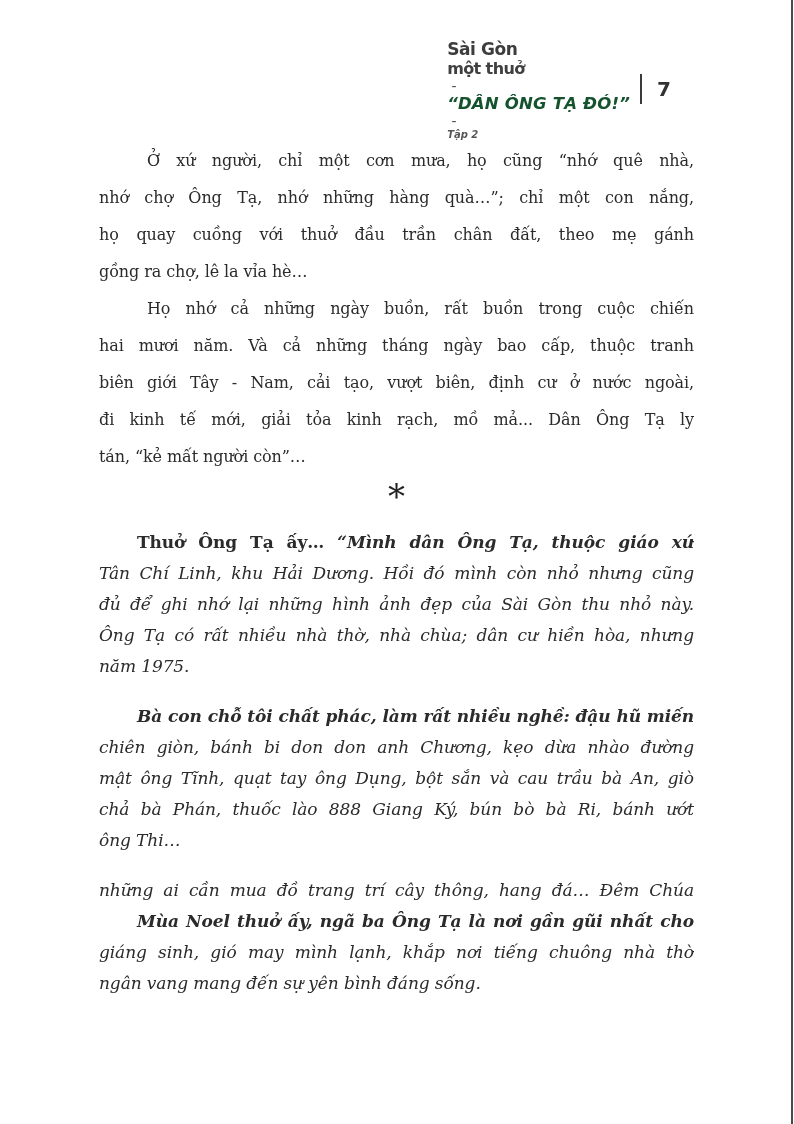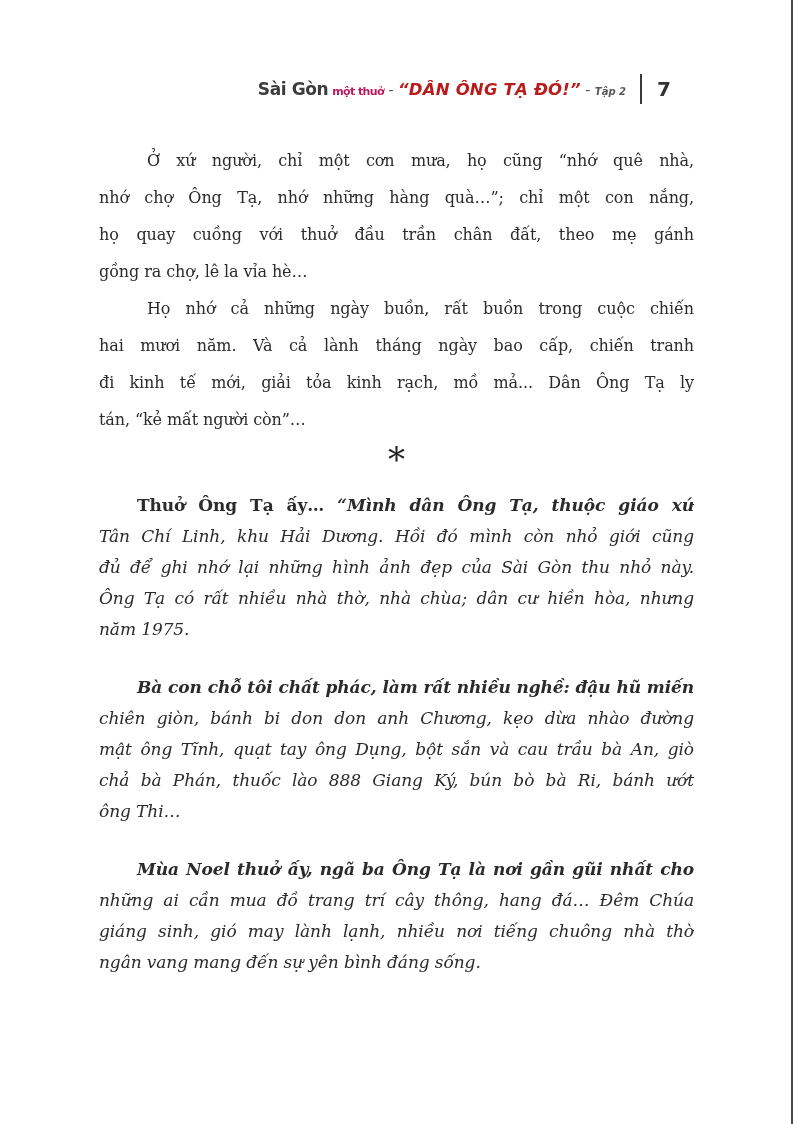--- a/index.html
+++ b/index.html
@@ -29,25 +29,25 @@
     right: 0;
     height: 34px;
     display: flex;
     justify-content: flex-end;
     align-items: center;
     padding-right: 118px;
     font-family: "DejaVu Sans", "Liberation Sans", sans-serif;
     color: #3c3c3c;
     white-space: pre;
   }
-  .rh-group { display: flex; align-items: baseline; white-space: pre; }
+  .rh-group { display: flex; align-items: baseline; white-space: pre; flex-direction: column; }
   .rh-bold   { font-weight: bold; font-size: 17px; letter-spacing: -0.4px; }
-  .rh-script { font-size: 11px; font-weight: 600; margin-left: 4px; letter-spacing: -0.6px; color: #be185d; }
+  .rh-script { font-size: 16px; font-weight: 600; margin-left: 4px; letter-spacing: -0.6px; color: #404040; }
   .rh-dash   { font-size: 14px; color: #4f4f4f; }
-  .rh-book   { font-weight: bold; font-style: italic; font-size: 16.5px; letter-spacing: 0.2px; color: #b91c1c; }
+  .rh-book   { font-weight: bold; font-style: italic; font-size: 16.5px; letter-spacing: 0.2px; color: #14532d; }
   .rh-vol    { font-style: italic; font-weight: 600; font-size: 10px; color: #565656; }
   .rh-bar    { width: 2px; height: 30px; background: #3a3a3a; margin-left: 14px; align-self: center; }
   .rh-page   { width: 24px; text-align: center; font-weight: bold; font-size: 20px; margin-left: 10px; color: #333333; }
   
   .bodytext {
     position: absolute;
     left: 99px;
     top: 142px;
     width: 595px;
   }
@@ -57,21 +57,21 @@
     text-align-last: justify;
     overflow: hidden;
     hyphens: none;
     letter-spacing: -0.1px;
   }
   .line.last  { text-align-last: auto; }
   .para.roman .line { font-size: 16px; line-height: 37px; height: 37px; font-style: normal; }
   .para.roman .line.first { text-indent: 48px; }
   .para.italic .line { font-size: 17px; line-height: 31px; height: 31px; font-style: italic; }
   .para.italic .line.first { text-indent: 38px; font-weight: bold; }
-  .para.italic + .para.italic { margin-top: 27px; }
+  .para.italic + .para.italic { margin-top: 19px; }
   .seg.roman-seg { font-style: normal; }
   .sep {
     height: 52px;
     text-align: center;
     font-size: 34px;
     line-height: 42px;
     font-style: normal;
     color: #222222;
   }
 </style>
@@ -97,40 +97,41 @@
 
   <div class="bodytext">
       <div class="para roman">
         <div class="line first"><span class="seg">Ở xứ người, chỉ một cơn mưa, họ cũng “nhớ quê nhà,</span></div>
         <div class="line"><span class="seg">nhớ chợ Ông Tạ, nhớ những hàng quà…”; chỉ một con nắng,</span></div>
         <div class="line"><span class="seg">họ quay cuồng với thuở đầu trần chân đất, theo mẹ gánh</span></div>
         <div class="line last"><span class="seg">gồng ra chợ, lê la vỉa hè…</span></div>
       </div>
       <div class="para roman">
         <div class="line first"><span class="seg">Họ nhớ cả những ngày buồn, rất buồn trong cuộc chiến</span></div>
-        <div class="line"><span class="seg">hai mươi năm. Và cả lành tháng ngày bao cấp, chiến tranh</span></div>
+        <div class="line"><span class="seg">hai mươi năm. Và cả những tháng ngày bao cấp, thuộc tranh</span></div>
+        <div class="line"><span class="seg">biên giới Tây - Nam, cải tạo, vượt biên, định cư ở nước ngoài,</span></div>
         <div class="line"><span class="seg">đi kinh tế mới, giải tỏa kinh rạch, mồ mả... Dân Ông Tạ ly</span></div>
         <div class="line last"><span class="seg">tán, “kẻ mất người còn”…</span></div>
       </div>
       <div class="sep"><span>*</span></div>
       <div class="para italic">
         <div class="line first"><span class="seg roman-seg">Thuở Ông Tạ ấy… </span><span class="seg">“Mình dân Ông Tạ, thuộc giáo xứ</span></div>
-        <div class="line"><span class="seg">Tân Chí Linh, khu Hải Dương. Hồi đó mình còn nhỏ giới cũng</span></div>
+        <div class="line"><span class="seg">Tân Chí Linh, khu Hải Dương. Hồi đó mình còn nhỏ nhưng cũng</span></div>
         <div class="line"><span class="seg">đủ để ghi nhớ lại những hình ảnh đẹp của Sài Gòn thu nhỏ này.</span></div>
         <div class="line"><span class="seg">Ông Tạ có rất nhiều nhà thờ, nhà chùa; dân cư hiền hòa, nhưng</span></div>
         <div class="line last"><span class="seg">năm 1975.</span></div>
       </div>
       <div class="para italic">
         <div class="line first"><span class="seg">Bà con chỗ tôi chất phác, làm rất nhiều nghề: đậu hũ miến</span></div>
         <div class="line"><span class="seg">chiên giòn, bánh bi don don anh Chương, kẹo dừa nhào đường</span></div>
         <div class="line"><span class="seg">mật ông Tĩnh, quạt tay ông Dụng, bột sắn và cau trầu bà An, giò</span></div>
         <div class="line"><span class="seg">chả bà Phán, thuốc lào 888 Giang Ký, bún bò bà Ri, bánh ướt</span></div>
         <div class="line last"><span class="seg">ông Thi…</span></div>
       </div>
       <div class="para italic">
+        <div class="line"><span class="seg">những ai cần mua đồ trang trí cây thông, hang đá… Đêm Chúa</span></div>
         <div class="line first"><span class="seg">Mùa Noel thuở ấy, ngã ba Ông Tạ là nơi gần gũi nhất cho</span></div>
-        <div class="line"><span class="seg">những ai cần mua đồ trang trí cây thông, hang đá… Đêm Chúa</span></div>
-        <div class="line"><span class="seg">giáng sinh, gió may lành lạnh, nhiều nơi tiếng chuông nhà thờ</span></div>
+        <div class="line"><span class="seg">giáng sinh, gió may mình lạnh, khắp nơi tiếng chuông nhà thờ</span></div>
         <div class="line last"><span class="seg">ngân vang mang đến sự yên bình đáng sống.</span></div>
       </div>
     </div>
 
 </div>
 
 </body></html>

